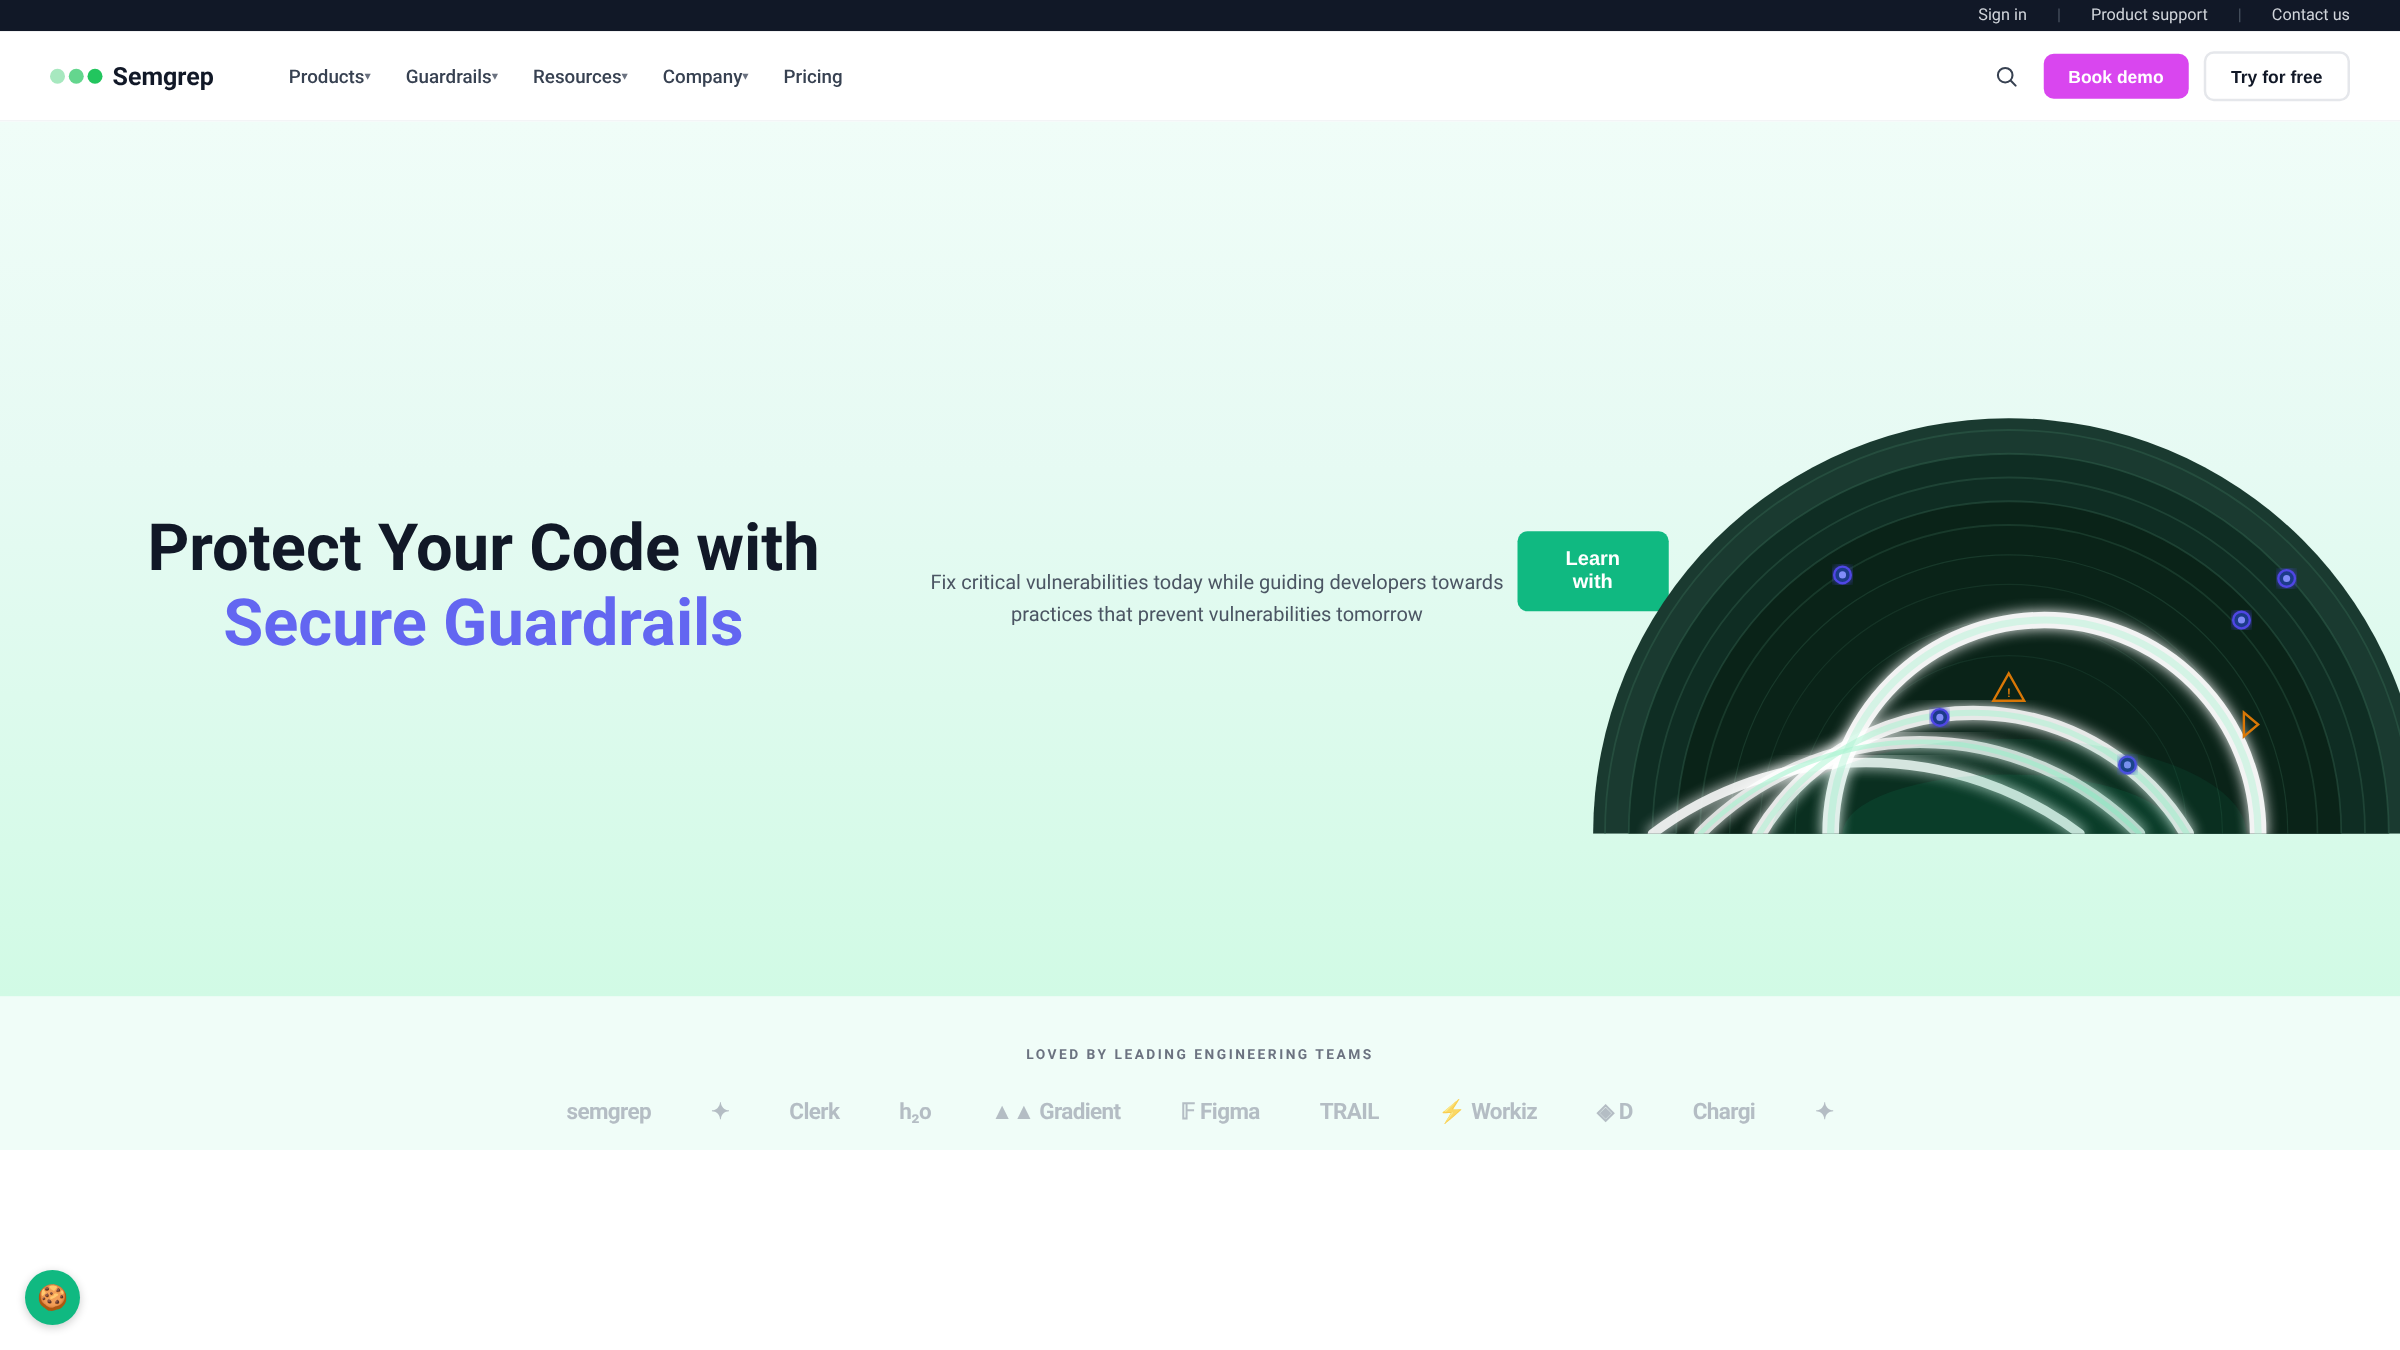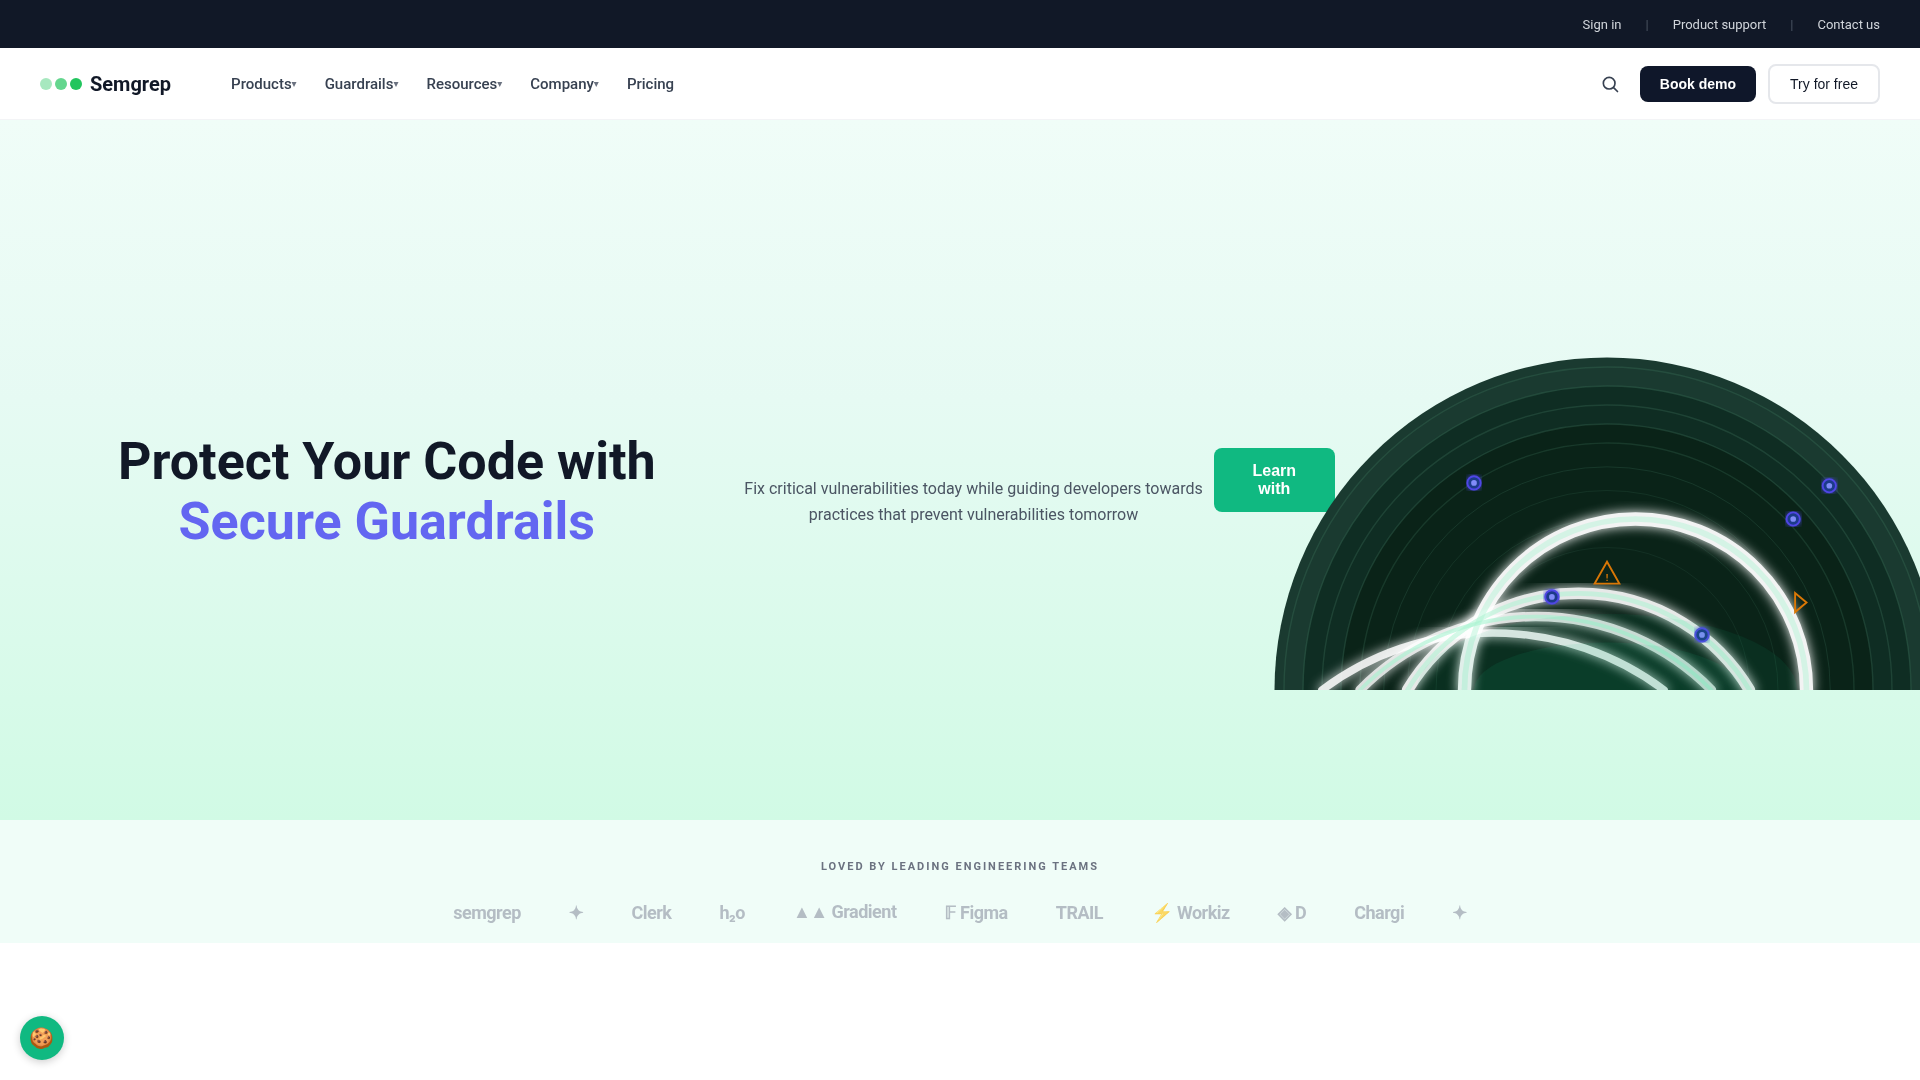--- a/index.html
+++ b/index.html
@@ -1,21 +1,21 @@
 <!DOCTYPE html>
 <html><head>
   <meta charset="utf-8">
   <style>
     * { margin: 0; padding: 0; box-sizing: border-box; }
     body { font-family: -apple-system, BlinkMacSystemFont, 'Segoe UI', Roboto, sans-serif; background: #fff; }
 
     
     .top-bar {
       background: #111827;
-      height: 48px;
+      height: 25px;
       display: flex;
       align-items: center;
       justify-content: flex-end;
       padding: 0 40px;
       gap: 24px;
     }
     .top-bar a {
       color: #d1d5db;
       font-size: 13px;
       text-decoration: none;
@@ -94,37 +94,37 @@
       background: none;
       border: none;
       cursor: pointer;
       padding: 8px;
       color: #374151;
       font-size: 18px;
       display: flex;
       align-items: center;
     }
     .btn-book {
-      background: #0f172a;
+      background: #d946ef;
       color: #fff;
       border: none;
       border-radius: 8px;
       padding: 10px 20px;
       font-size: 14px;
       font-weight: 600;
       cursor: pointer;
     }
     .btn-try {
       background: #fff;
       color: #111827;
       border: 2px solid #e5e7eb;
       border-radius: 8px;
       padding: 10px 20px;
       font-size: 14px;
-      font-weight: 400;
+      font-weight: 700;
       cursor: pointer;
     }
 
     
     .hero {
       background: linear-gradient(180deg, #f0fdf8 0%, #e6faf3 40%, #d1fae5 100%);
       min-height: 700px;
       display: flex;
       flex-direction: row;
       align-items: center;

